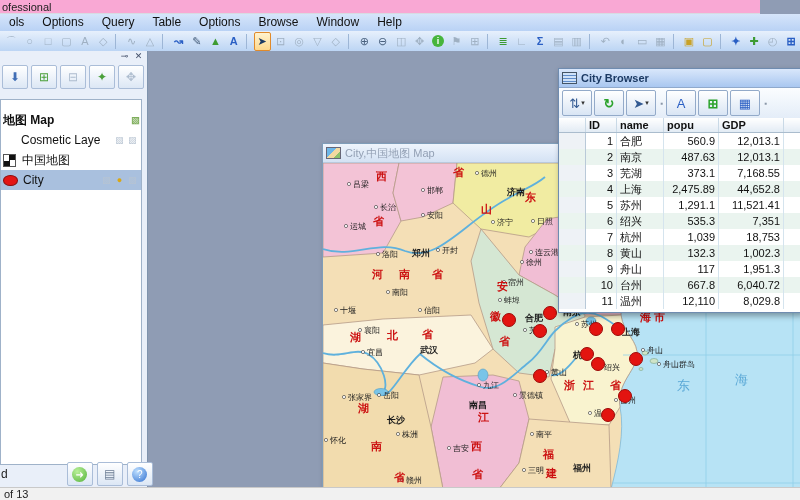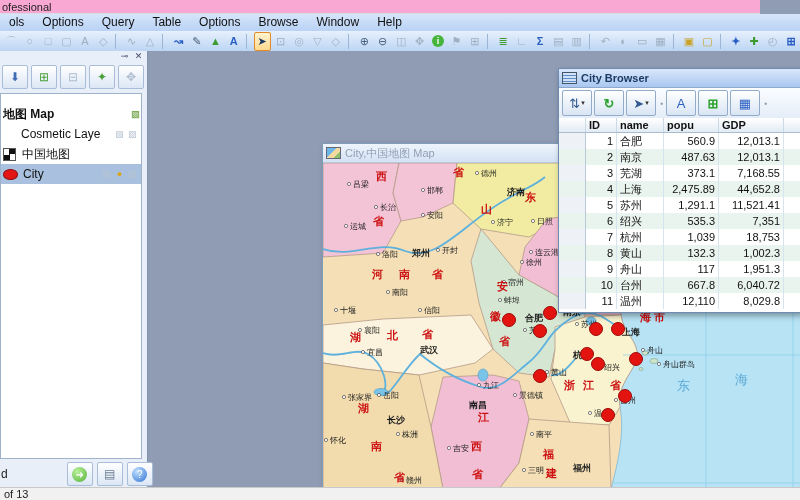--- a/index.html
+++ b/index.html
@@ -266,21 +266,21 @@
         <span class="cap-glyph">⊸</span>
         <span class="cap-glyph">✕</span>
       </div>
       <div class="lpanel-tools" style="top:13px">
           <div class="pbtn ">⬇</div>
           <div class="pbtn green">⊞</div>
           <div class="pbtn g">⊟</div>
           <div class="pbtn green">✦</div>
           <div class="pbtn g">✥</div>
         </div>
-      <div class="llist" style="top:42px;height:366px">
+      <div class="llist" style="top:48px;height:366px">
         <div class="lrow header">
           <span class="lab">地图 Map</span>
           <span class="ric multi">▧</span>
         </div>
         <div id="layer-rows">
             <div class="lrow ">
        <span class="ind"></span>
               <span class="lab">Cosmetic Laye</span>
        <span class="rowicons">
                 <span class="ric ">▧</span>

